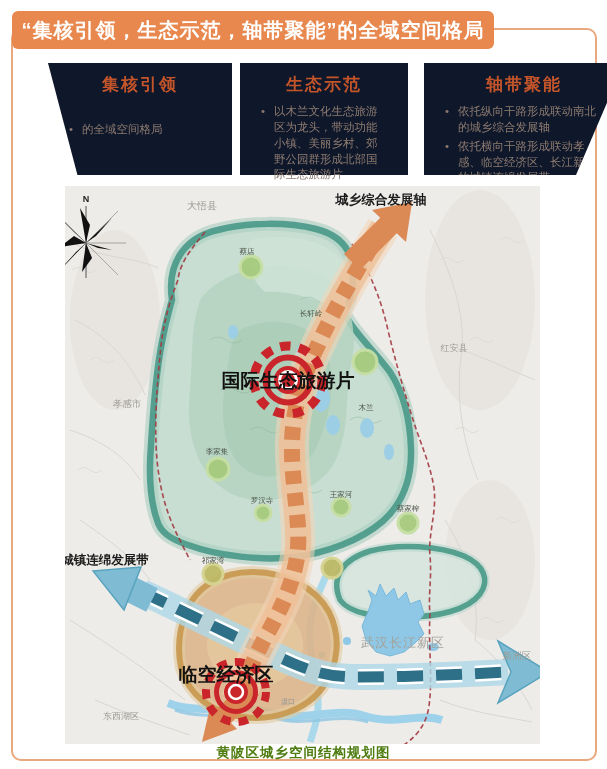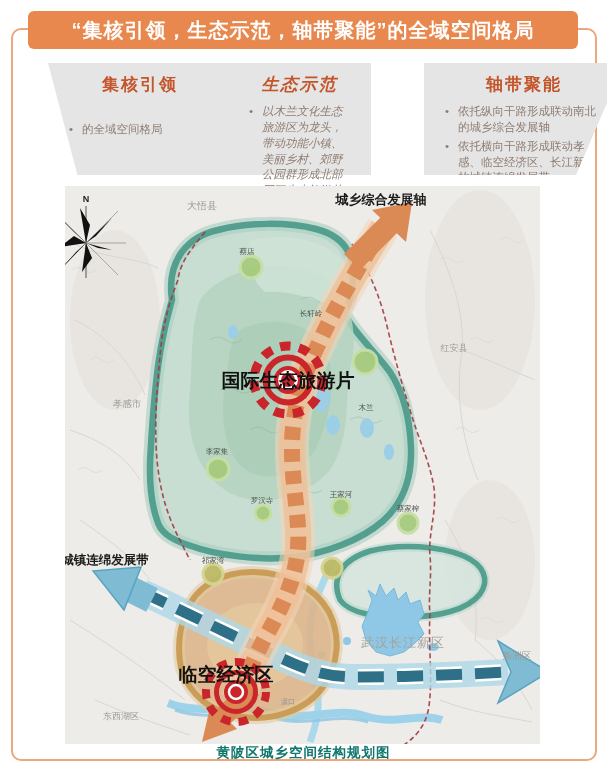--- a/index.html
+++ b/index.html
@@ -1,34 +1,34 @@
 <!DOCTYPE html>
 <html><head>
 <meta charset="utf-8">
 <style>
   html,body{margin:0;padding:0;background:#fff;}
   .stage{position:relative;width:607px;height:769px;background:#fff;overflow:hidden;
          font-family:"Liberation Sans","DejaVu Sans",sans-serif;}
   .frame{position:absolute;left:11px;top:28px;width:582px;height:729px;
          border:2px solid #EAA87E;border-radius:10px;}
-  .title-bar{position:absolute;left:28px;top:11px;width:550px;height:38px;background:#E8884E;
+  .title-bar{position:absolute;left:12px;top:11px;width:482px;height:38px;background:#E8884E;
          border-radius:6px;color:#fff;font-size:20px;font-weight:bold;text-align:center;
          line-height:39px;letter-spacing:1px;}
-  .card{position:absolute;top:63px;height:112px;background:#e5e5e5;}
+  .card{position:absolute;top:63px;height:112px;background:#0f172a;}
   .card1{left:48px;width:184px;clip-path:polygon(0 0,100% 0,100% 100%,16% 100%);}
-  .card2{left:228px;width:143px;font-style:italic;}
+  .card2{left:240px;width:168px;}
   .card3{left:424px;width:200px;clip-path:polygon(0 0,100% 0,76% 100%,0 100%);}
   .card-title{margin-top:10px;text-align:center;color:#C4552A;font-size:17px;font-weight:bold;letter-spacing:2px;}
   .card ul{list-style:none;margin:8px 12px 0 0;padding:0 8px 0 34px;}
   .card1 ul{margin-top:26px;}
   .card li{position:relative;font-size:11.5px;line-height:1.38;color:#8E7C71;margin-bottom:3px;}
   .card li::before{content:"•";position:absolute;left:-13px;top:0;color:#8E7C71;}
   .map-svg{position:absolute;left:65px;top:186px;}
   .caption{position:absolute;left:0;top:744px;width:607px;text-align:center;
-           font-size:13.5px;font-weight:bold;color:#0f766e;letter-spacing:1px;}
+           font-size:13.5px;font-weight:bold;color:#4d7c0f;letter-spacing:1px;}
   .watermark{position:absolute;left:438px;top:724px;font-size:20px;font-weight:600;
            color:#C8C8C8;letter-spacing:3px;white-space:nowrap;margin-top:46px;}
   text{font-family:"Liberation Sans","DejaVu Sans",sans-serif;}
 </style>
 </head>
 <body>
 
 <div class="stage">
   <div class="frame"></div>
   <div class="title-bar">“集核引领，生态示范，轴带聚能”的全域空间格局</div>

